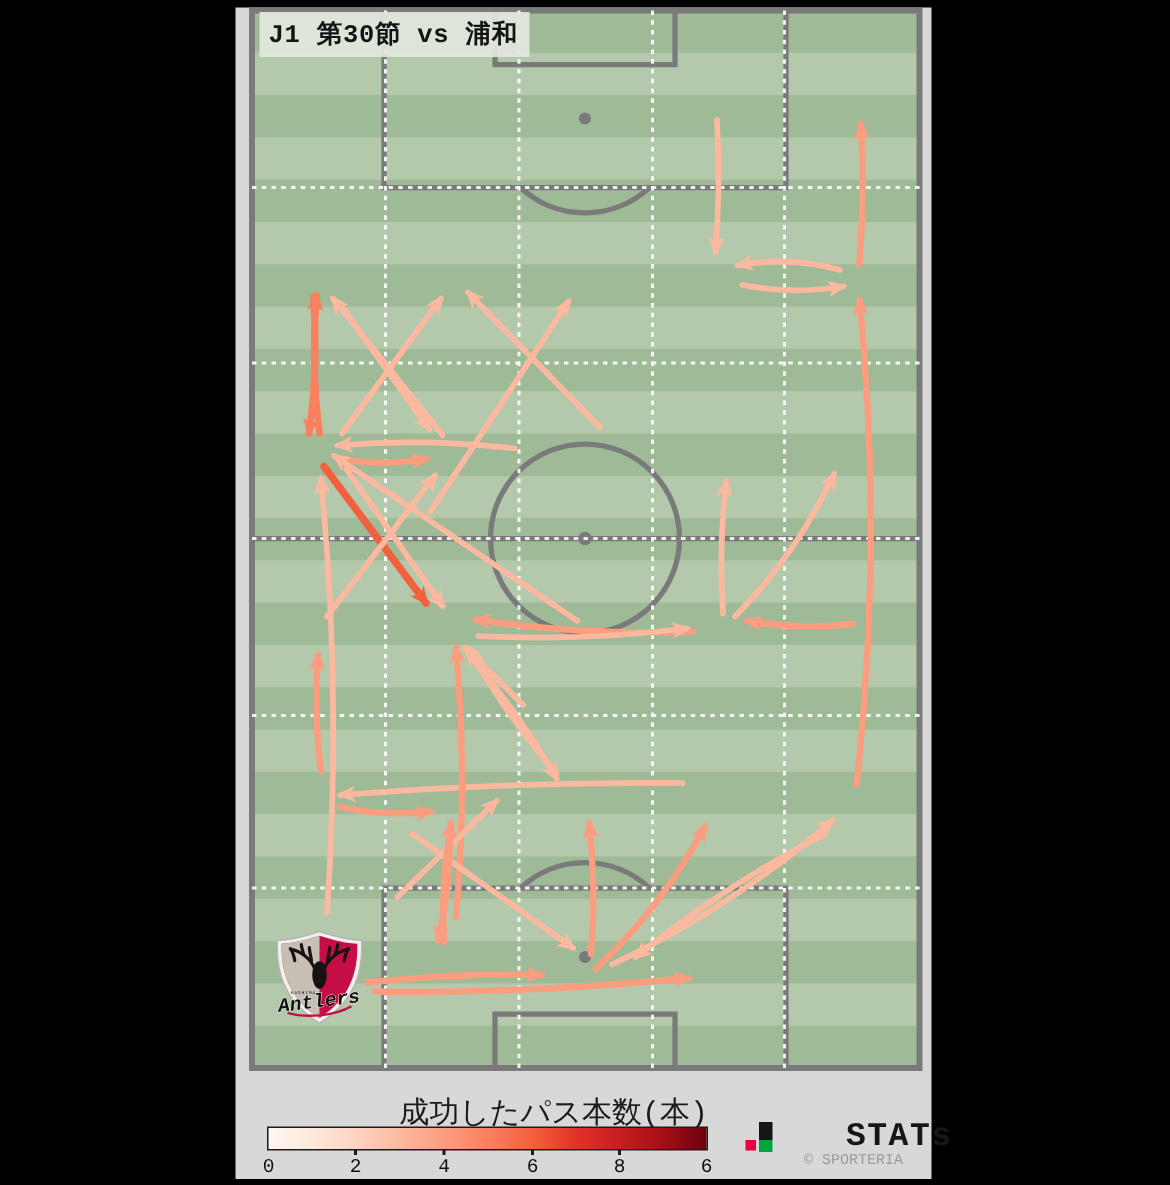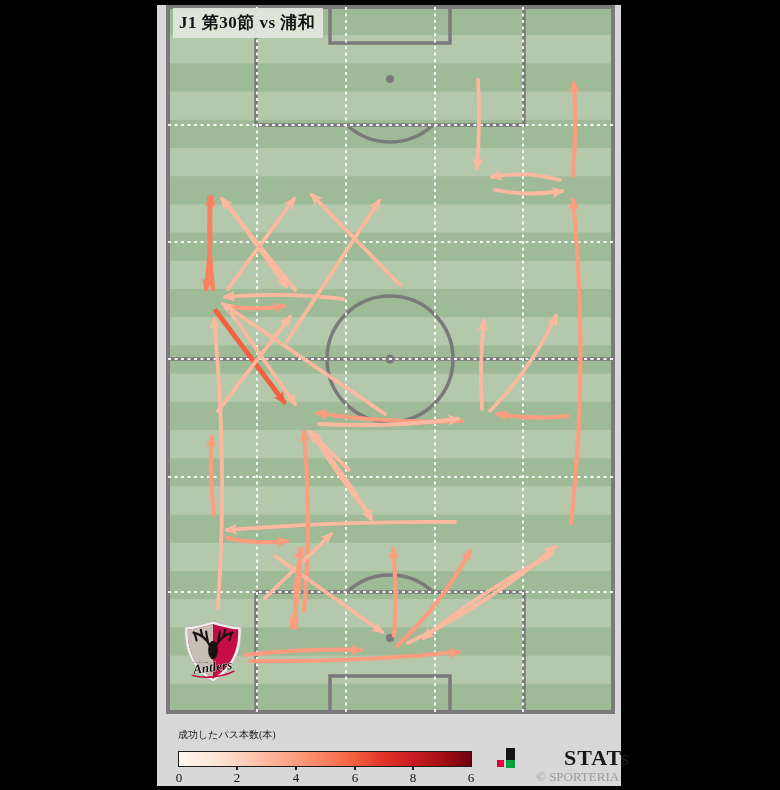--- a/index.html
+++ b/index.html
@@ -1,40 +1,40 @@
 <!DOCTYPE html>
 <html><head>
 <meta charset="utf-8">
 <style>
   html,body{margin:0;padding:0;background:#000;}
   #stage{position:relative;width:780px;height:790px;background:#000;overflow:hidden;
-         font-family:Liberation Serif, serif;}
+         font-family:Liberation Mono, monospace;}
   .panel{position:absolute;left:157px;top:5px;width:464px;height:781px;background:#d8d8d8;}
   #pitch-svg{position:absolute;left:0;top:0;}
   #title-box{position:absolute;left:173px;top:8px;padding:3px 8px 4px 6px;
              background:rgba(227,231,221,0.92);color:#141414;font-size:17px;font-weight:bold;
              letter-spacing:0.5px;white-space:nowrap;}
   #legend{position:absolute;left:0;top:0;width:780px;height:790px;pointer-events:none;}
-  #legend-title{position:absolute;left:178px;top:728px;width:294px;text-align:left;
-                font-size:10px;color:#1a1a1a;}
+  #legend-title{position:absolute;left:178px;top:728px;width:294px;text-align:right;
+                font-size:20px;color:#1a1a1a;}
   #colorbar{position:absolute;left:178px;top:751px;width:294px;height:16px;
             border:1px solid #1c1c1c;box-sizing:border-box;
             background:linear-gradient(to right,#fff5f0 0%,#fee9dc 10%,#fdd4c2 20%,#fcb99f 30%,
                        #fc9d7f 40%,#fb8060 50%,#f4603e 60%,#e13327 70%,#c81e22 80%,#a50f15 90%,#6d010d 100%);}
   .cbar-tick{position:absolute;top:766px;width:2px;height:4px;background:#1c1c1c;}
   .cbar-label{position:absolute;top:770px;width:30px;margin-left:-15px;text-align:center;
               font-size:13px;color:#111;}
   #stats-logo{position:absolute;left:497px;top:746px;height:22px;}
   #stats-icon{position:absolute;left:0;top:2px;width:20px;height:20px;}
   #stats-bar-red{position:absolute;left:0;bottom:1px;width:7px;height:7px;background:#e60041;}
   #stats-bar-tall-top{position:absolute;left:9px;top:0;width:9px;height:12px;background:#151515;}
   #stats-bar-tall-green{position:absolute;left:9px;top:12px;width:9px;height:8px;background:#00a33e;}
   #stats-text{position:absolute;left:25px;top:-1px;font-size:22px;font-weight:800;color:#171717;
               letter-spacing:1px;margin-left:42px;}
-  #copyright{position:absolute;left:536px;top:769px;font-size:13px;color:#9b9b9b;white-space:nowrap;}
+  #copyright{position:absolute;left:536px;top:769px;font-size:10px;color:#9b9b9b;white-space:nowrap;}
   #antlers{position:absolute;left:182px;top:620px;}
 </style>
 </head>
 <body>
 
 <div id="stage">
   <div class="panel"></div>
 
   <svg id="pitch-svg" width="780" height="790">
     <defs id="arrow-defs">

